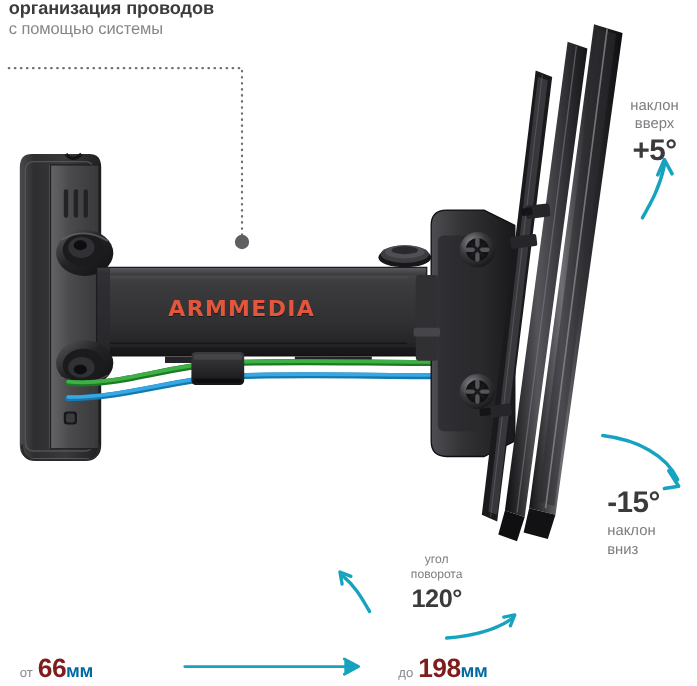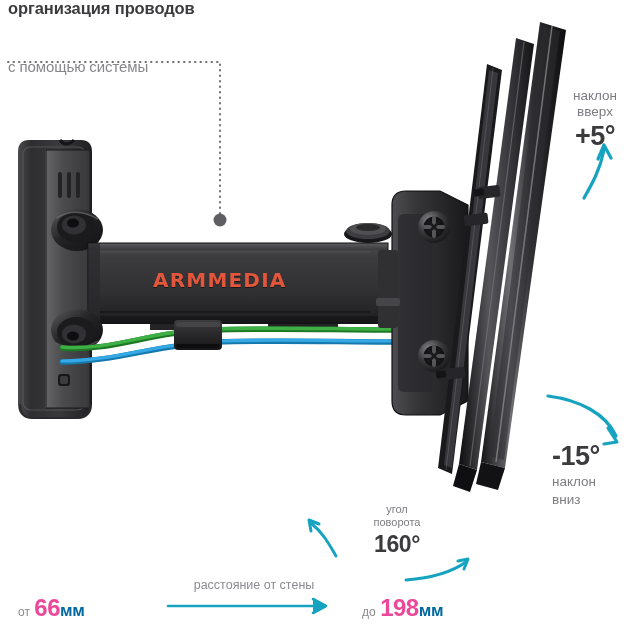--- a/index.html
+++ b/index.html
@@ -7,40 +7,40 @@
     width:634px;height:624px;position:relative;overflow:hidden;
     font-family:"Liberation Sans","DejaVu Sans",sans-serif;
     -webkit-font-smoothing:antialiased;
   }
   .stage{position:absolute;inset:0;width:634px;height:624px;}
   svg.layer{position:absolute;left:0;top:0;width:634px;height:624px;pointer-events:none;}
 
   
   .callout-top{position:absolute;left:8px;top:-2px;width:240px;line-height:1.22;}
   .callout-top .l1{font-size:16.5px;font-weight:bold;color:#3b3b3d;letter-spacing:-0.1px;}
-  .callout-top .l2,.callout-top .l3{font-size:15px;font-weight:normal;color:#87878b;letter-spacing:-0.1px;margin-top:40px;}
+  .callout-top .l2,.callout-top .l3{font-size:15px;font-weight:normal;color:#87878b;letter-spacing:-0.1px;}
 
   .tiltup{position:absolute;left:556px;top:88px;width:78px;text-align:center;}
   .tiltup .cap{font-size:13.5px;color:#7d7d82;line-height:1.2;}
   .tiltup .val{font-size:27px;font-weight:bold;color:#3b3b3d;line-height:1.15;margin-top:1px;letter-spacing:-0.5px;}
 
   .tiltdown{position:absolute;left:552px;top:442px;width:82px;}
   .tiltdown .val{font-size:27px;font-weight:bold;color:#3b3b3d;line-height:1.1;letter-spacing:-0.5px;}
   .tiltdown .cap{font-size:13.5px;color:#7d7d82;line-height:1.22;margin-top:2px;}
 
   .swivel{position:absolute;left:344px;top:503px;width:106px;text-align:center;}
   .swivel .cap{font-size:11px;color:#7d7d82;line-height:1.22;}
   .swivel .val{font-size:23px;font-weight:bold;color:#3b3b3d;line-height:1.2;margin-top:1px;letter-spacing:-0.4px;}
 
   .dist-label{position:absolute;left:164px;top:578px;width:180px;text-align:center;font-size:12.5px;color:#8b8b90;}
 
   .dmin{position:absolute;left:18px;top:594px;white-space:nowrap;}
   .dmax{position:absolute;left:362px;top:594px;white-space:nowrap;}
   .dm-pre{font-size:12px;color:#8b8b90;letter-spacing:0;}
-  .dm-val{font-size:24px;font-weight:bold;color:#ec4899;letter-spacing:-0.5px;}
+  .dm-val{font-size:24px;font-weight:bold;color:#7f1d1d;letter-spacing:-0.5px;}
   .dm-unit{font-size:17px;font-weight:bold;color:#0369a1;letter-spacing:-0.3px;}
 
   
   .logo{
     position:absolute;left:153px;top:268px;
     font-size:20px;font-weight:bold;letter-spacing:1.2px;
     color:#e2563c;
     font-family:"DejaVu Sans",sans-serif;
     text-shadow:0 1px 0 rgba(0,0,0,.5);
   }
@@ -277,24 +277,23 @@
 
   <div class="tiltdown">
     <div class="val">-15°</div>
     <div class="cap">наклон</div>
     <div class="cap">вниз</div>
   </div>
 
   <div class="swivel">
     <div class="cap">угол</div>
     <div class="cap">поворота</div>
-    <div class="val">160°</div>
-  </div>
-
-  <div class="dist-label">расстояние от стены</div>
+    <div class="val">120°</div>
+  </div>
+
 
   <div class="dmin">
     <span class="dm-pre">от</span>
     <span class="dm-val">66</span><span class="dm-unit">мм</span>
   </div>
 
   <div class="dmax">
     <span class="dm-pre">до</span>
     <span class="dm-val">198</span><span class="dm-unit">мм</span>
   </div>

